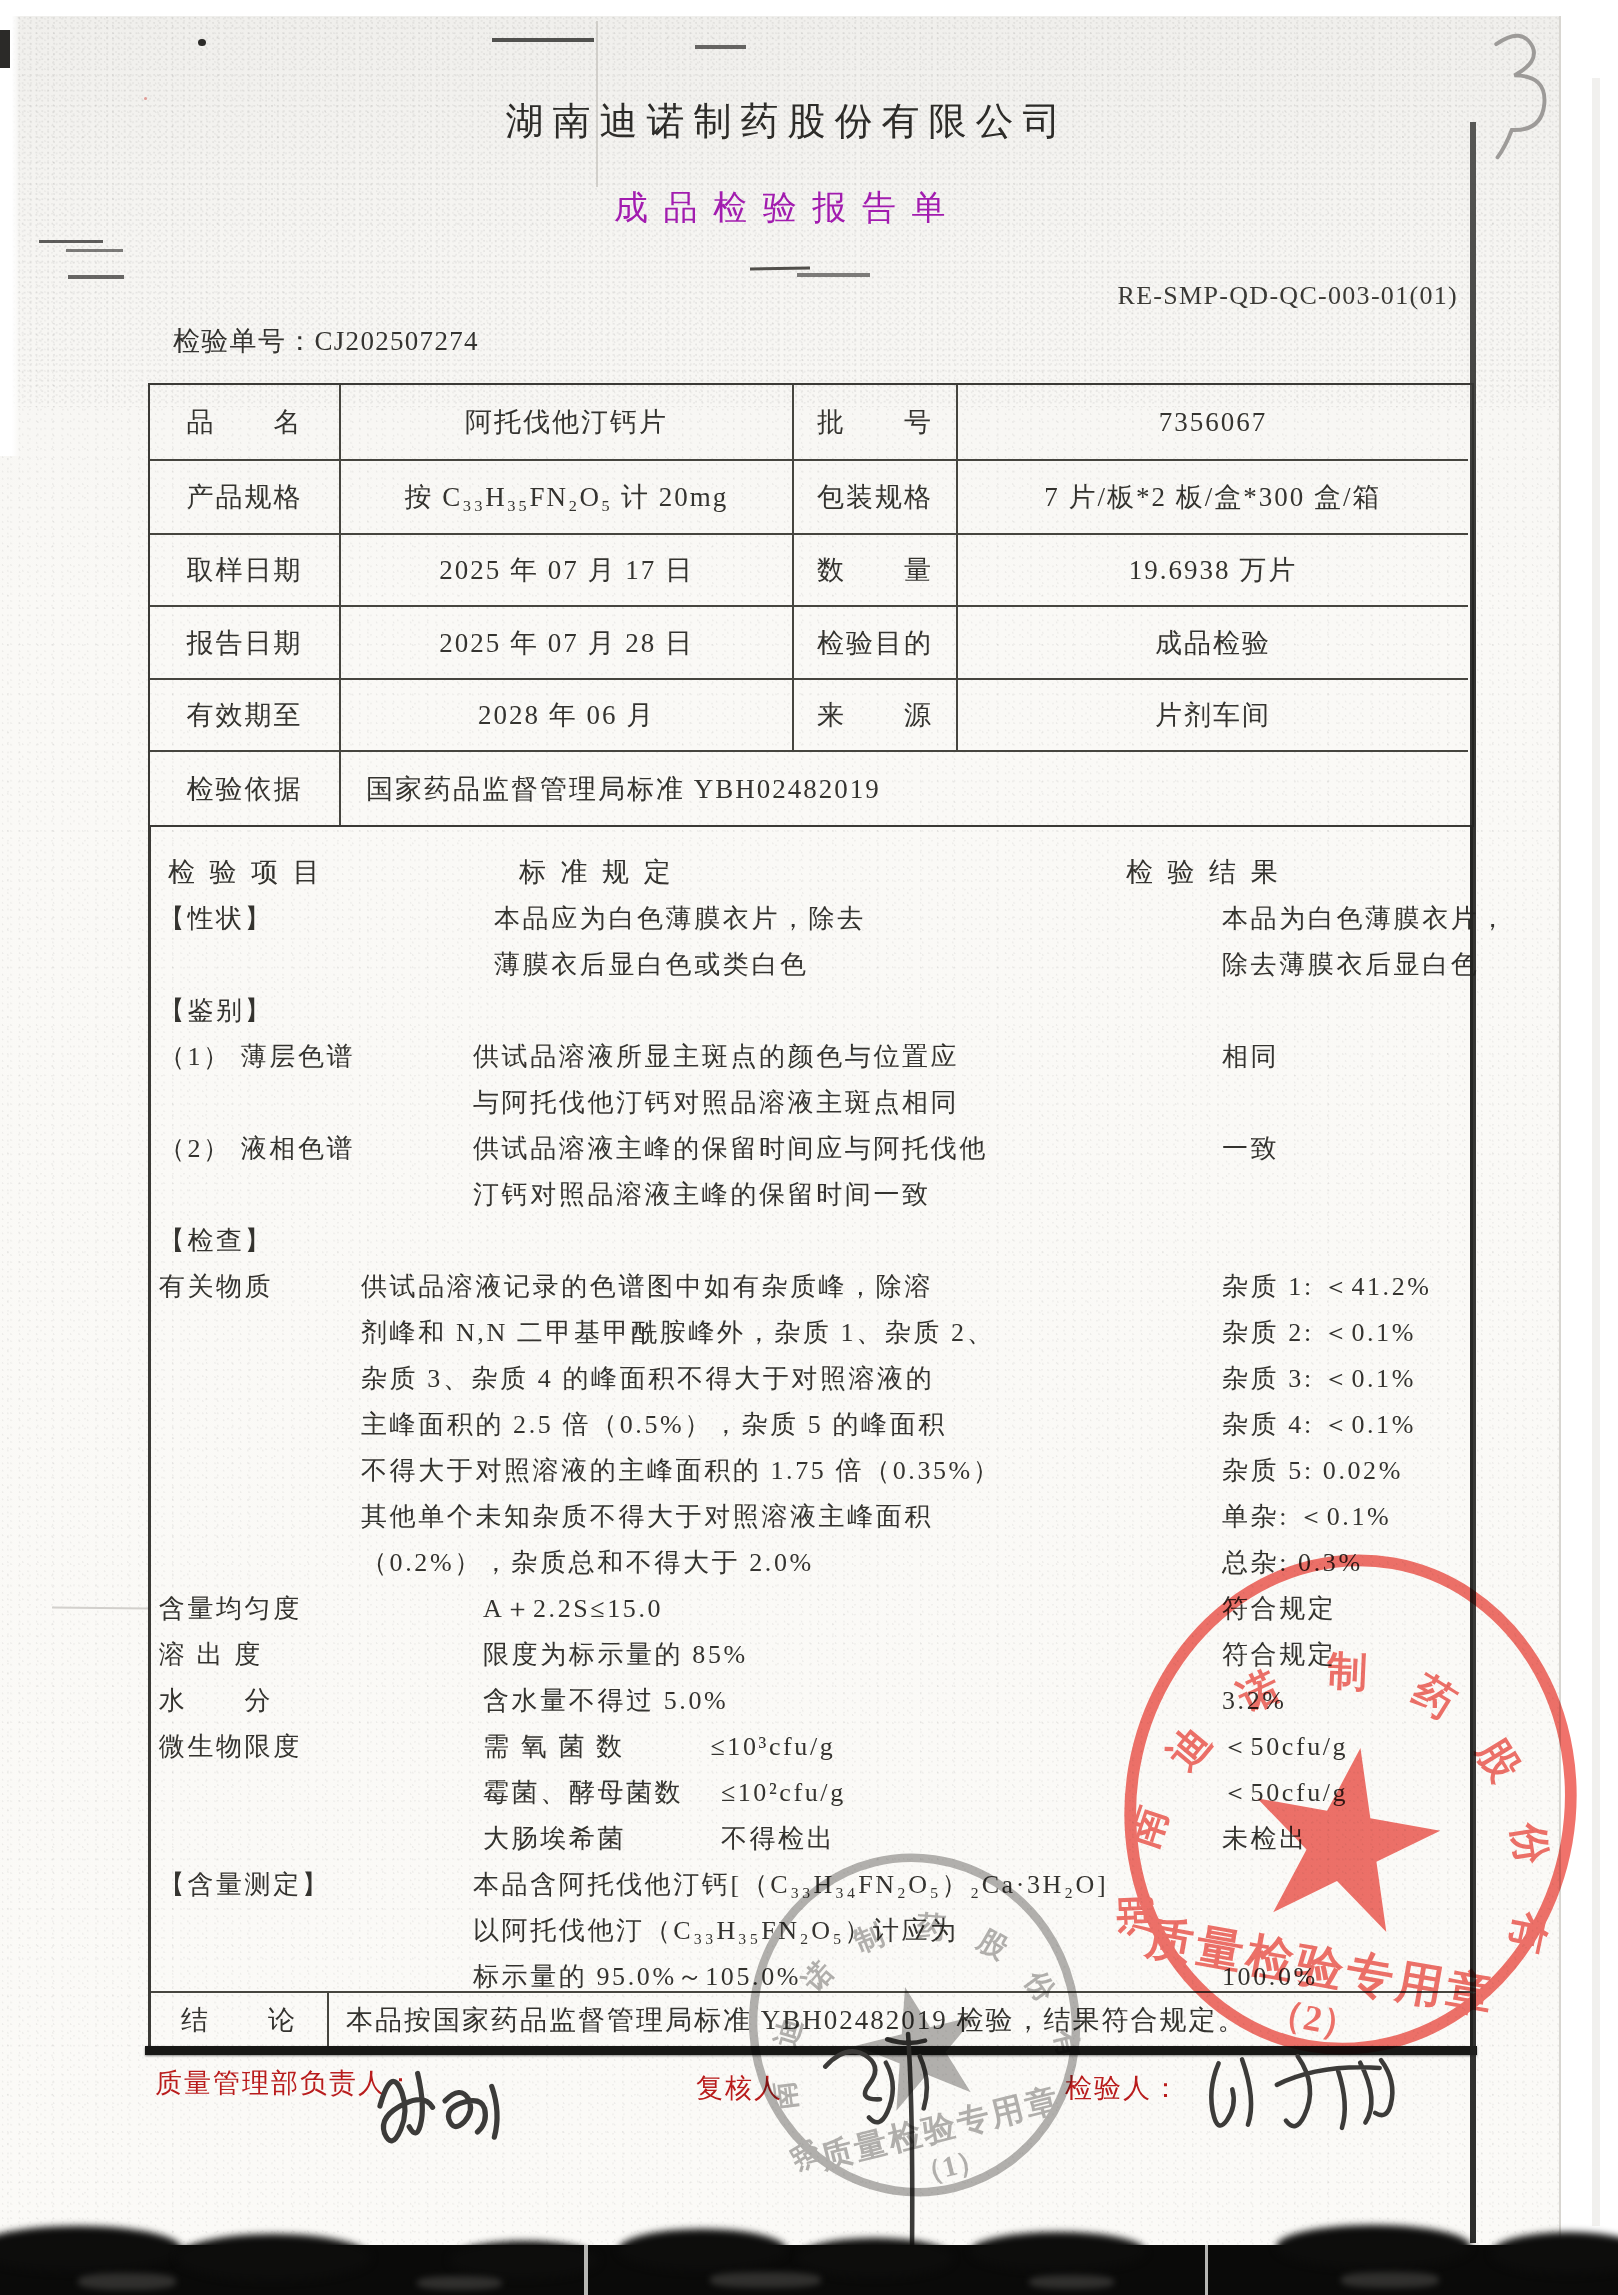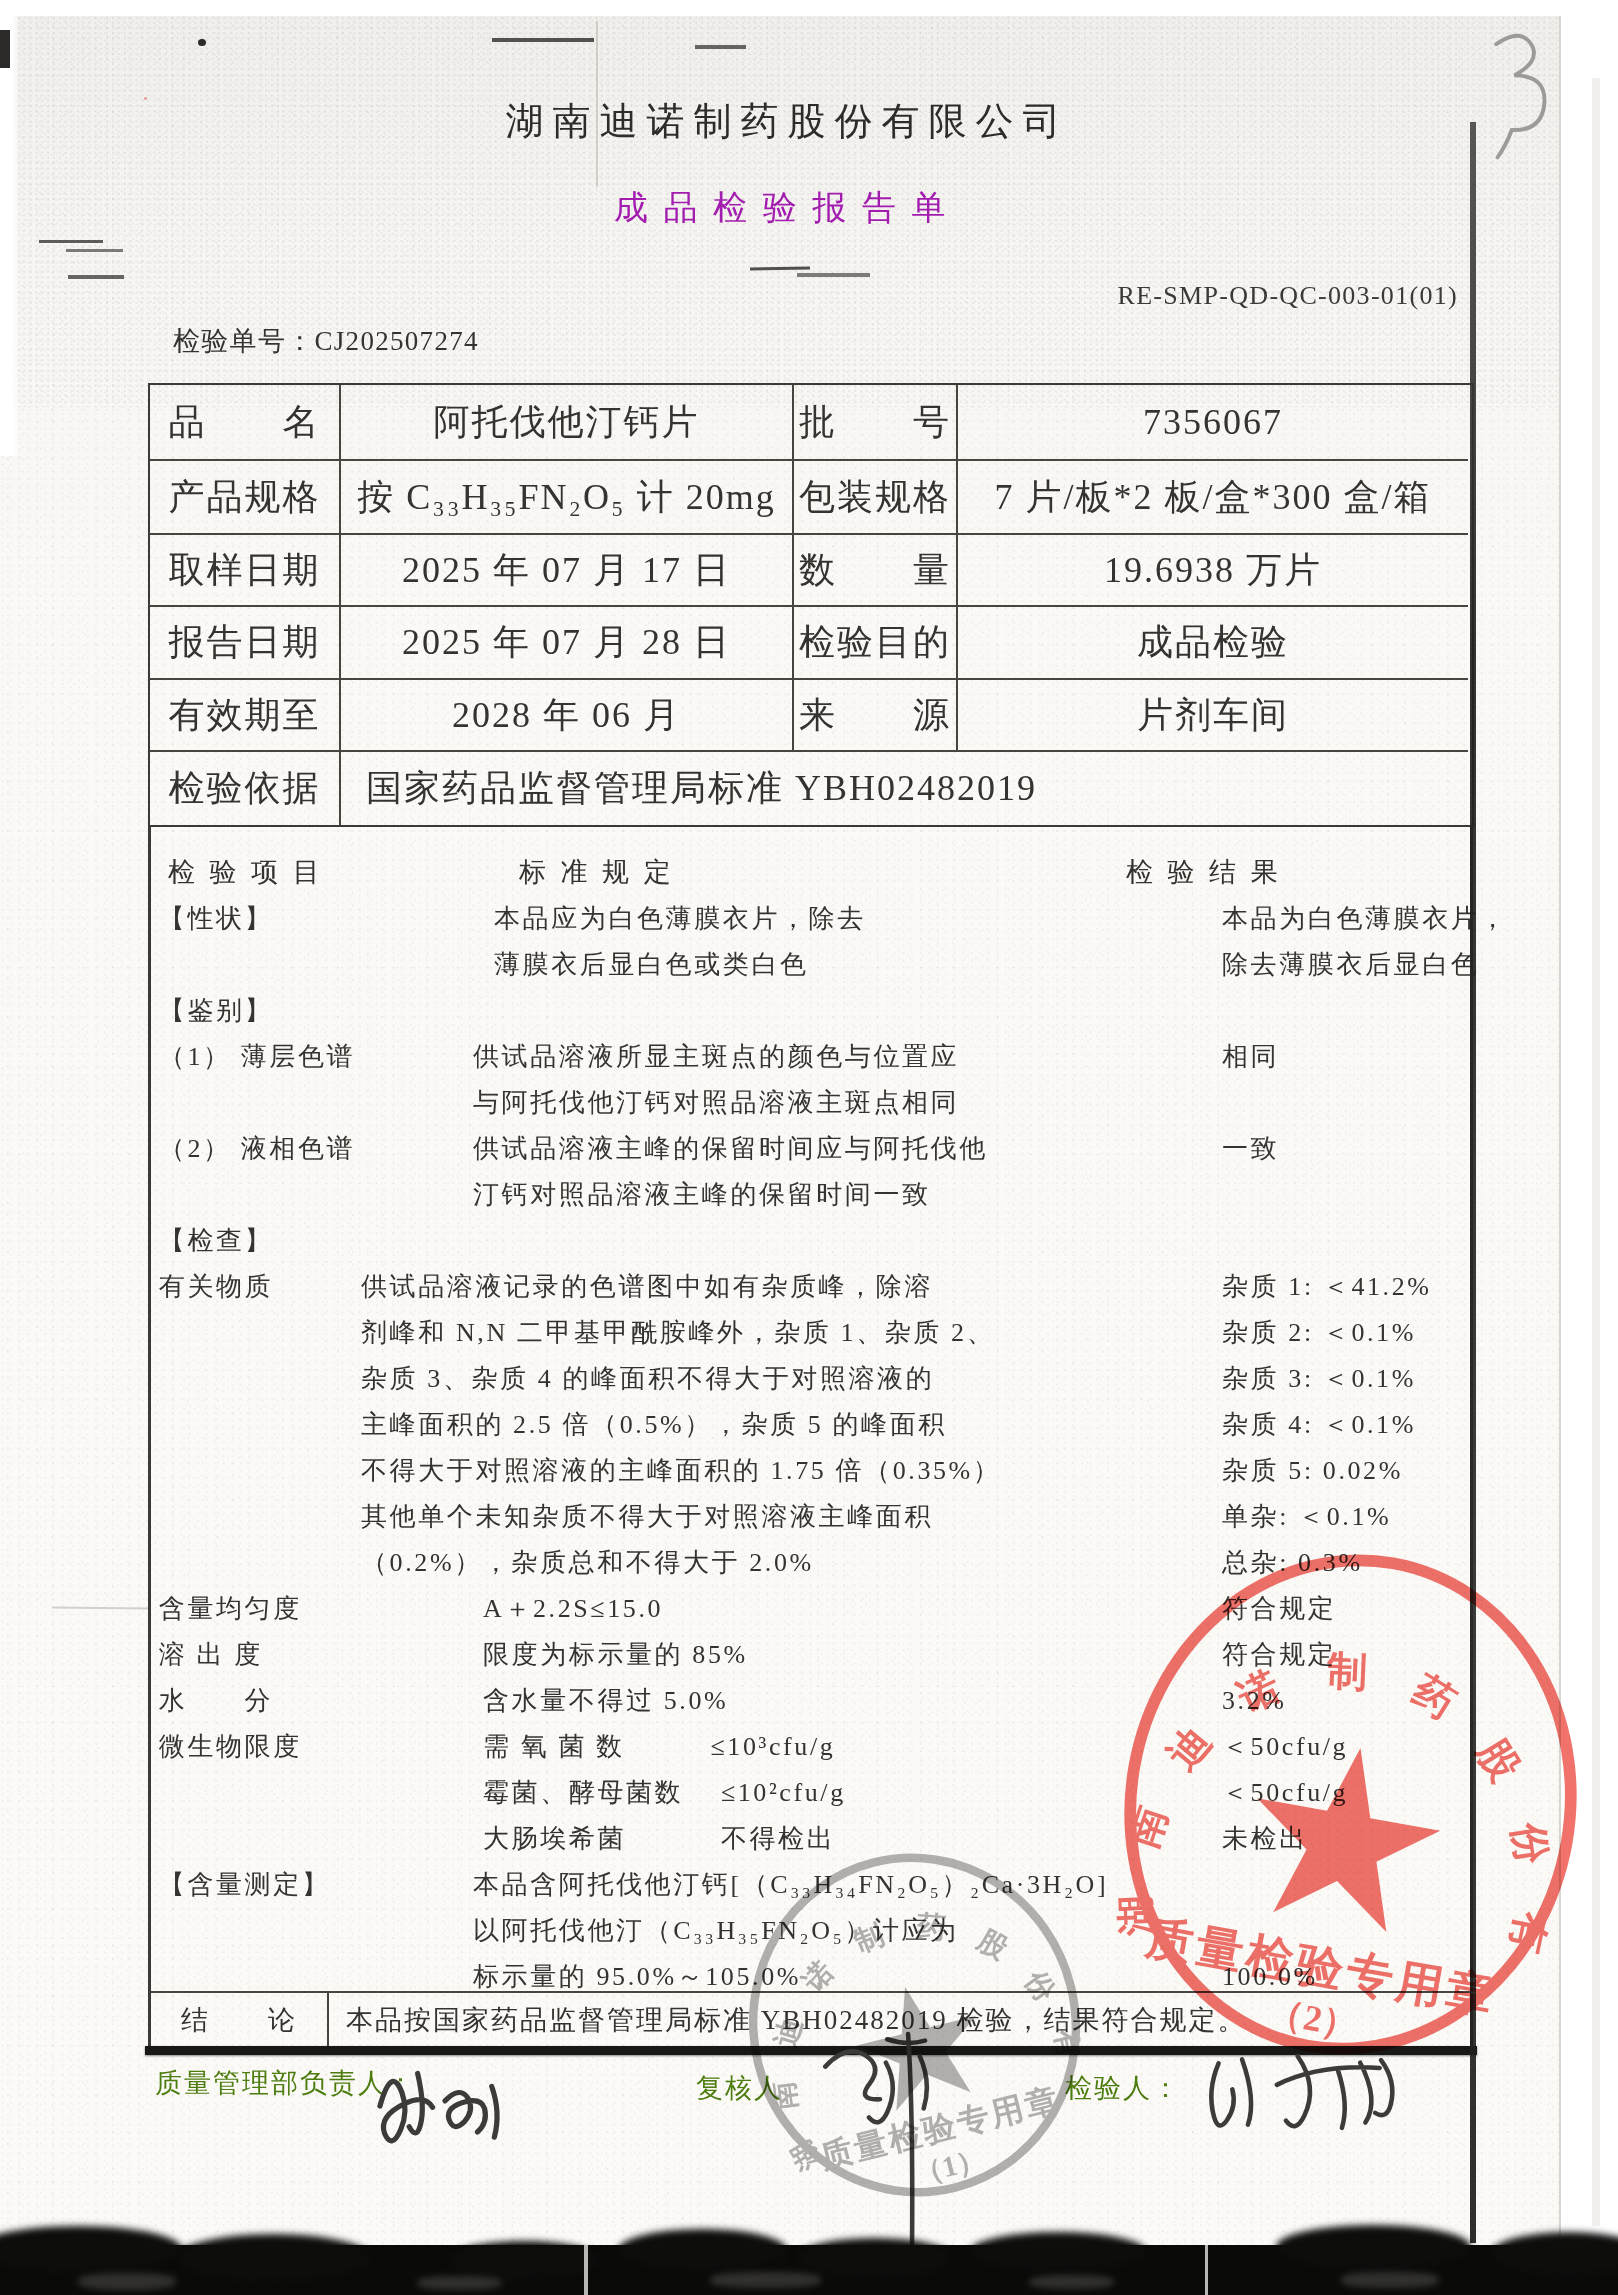--- a/index.html
+++ b/index.html
@@ -64,21 +64,21 @@
   
   #info-table{
     position:absolute;left:148px;top:383px;width:1326px;box-sizing:border-box;
     border:2.6px solid #3b3a36;display:grid;
     grid-template-columns:191px 453px 164px 510px;
     grid-template-rows:76px 74px 72px 73px 72px 73px;
   }
   .cell{
     border-right:2px solid #46453f;border-bottom:2px solid #46453f;
     display:flex;align-items:center;justify-content:center;
-    font-size:36px;letter-spacing:2px;white-space:pre;color:#34332f;
+    font-size:27px;letter-spacing:2px;white-space:pre;color:#34332f;
     overflow:visible;
   }
   .cell.no-r{border-right:none;}
   .cell.last-row{border-bottom:none;}
   .cell.span-val{grid-column:2 / 5;justify-content:flex-start;padding-left:25px;}
 
   
   .tbl-left{position:absolute;left:148px;top:825px;width:2.6px;height:1230px;background:#3b3a36;}
   .tbl-right{position:absolute;left:1470px;top:825px;width:2.6px;height:1230px;background:#3b3a36;}
 
@@ -105,21 +105,21 @@
     position:absolute;left:151px;top:1991px;width:1319px;height:55px;box-sizing:border-box;
     border-top:2px solid #46453f;display:flex;align-items:center;
     font-size:27px;letter-spacing:2px;color:#34332f;
   }
   .concl-label{width:178px;height:100%;box-sizing:border-box;border-right:2px solid #46453f;
     display:flex;align-items:center;justify-content:center;white-space:pre;}
   .concl-text{padding-left:17px;white-space:pre;}
   .thick-bottom{position:absolute;left:145px;top:2046px;width:1332px;height:8.5px;background:#181816;box-shadow:0 1.3px 2px rgba(20,20,20,.5);}
 
   
-  .sig-label{position:absolute;font-size:27px;letter-spacing:2px;color:#4d7c0f;white-space:pre;}
+  .sig-label{position:absolute;font-size:27px;letter-spacing:2px;color:#b91c1c;white-space:pre;}
   .sig-svg{position:absolute;overflow:visible;}
   .sig-svg path{fill:none;stroke:#3c3b39;stroke-linecap:round;stroke-linejoin:round;}
 
   
   .stamp{position:absolute;mix-blend-mode:multiply;}
   .red-stamp text{font-family:"Liberation Serif","DejaVu Serif",serif;font-weight:bold;}
   .gray-stamp text{font-family:"Liberation Serif","DejaVu Serif",serif;font-weight:bold;}
 
   .hand3{position:absolute;left:1478px;top:26px;overflow:visible;}
 </style>

